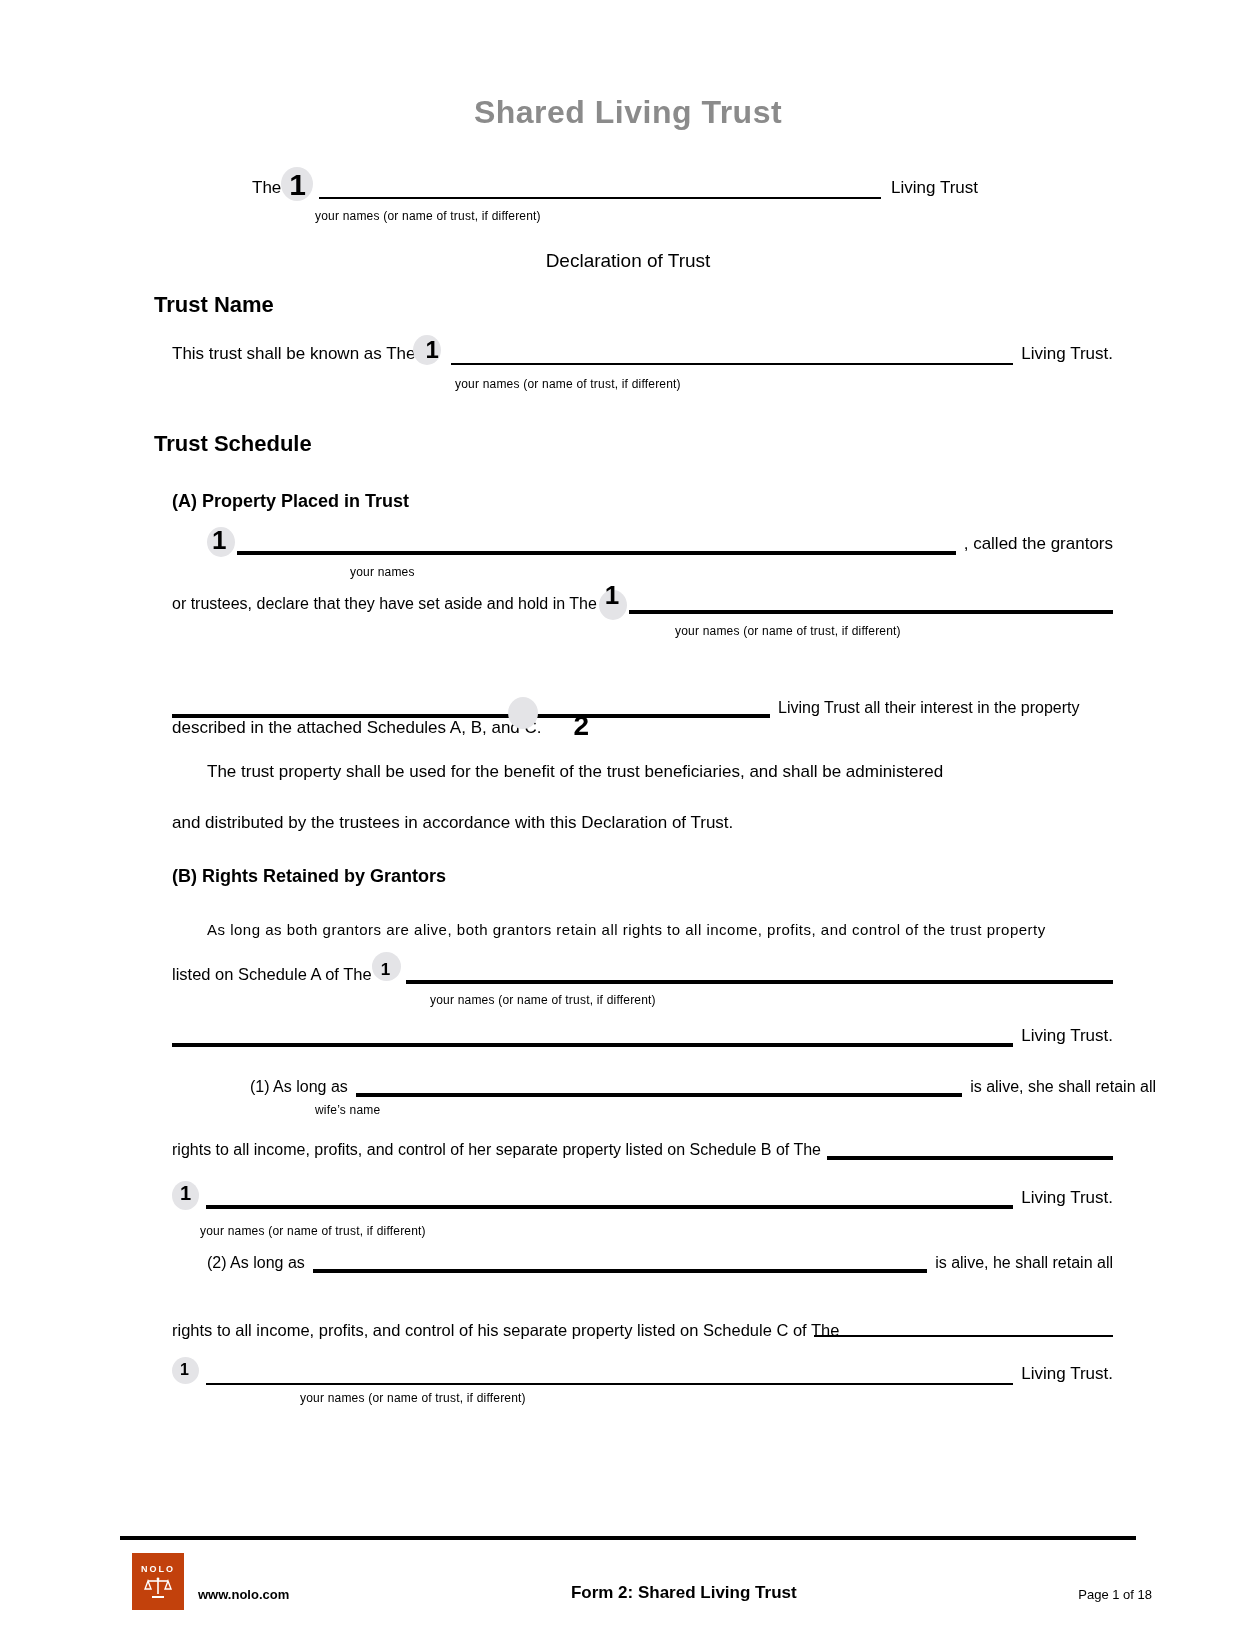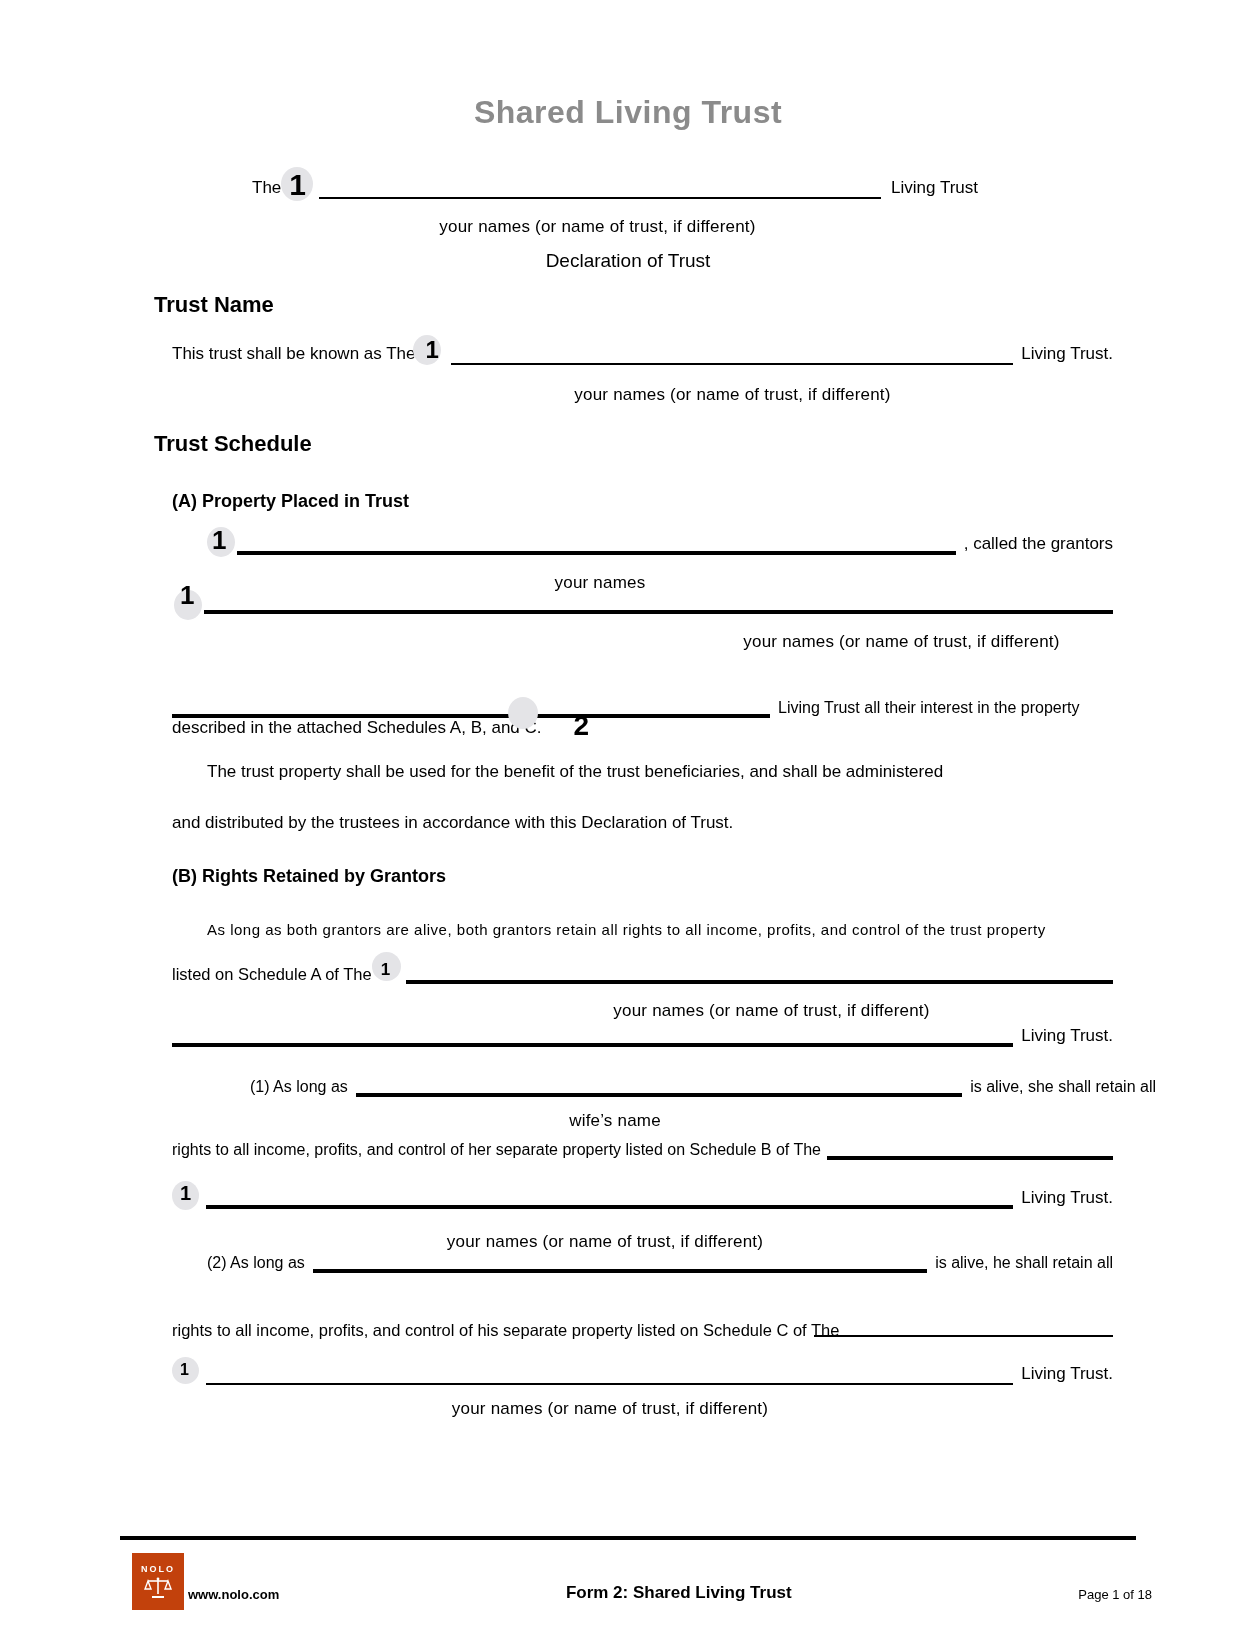--- a/index.html
+++ b/index.html
@@ -5,21 +5,21 @@
   html,body { margin:0; padding:0; background:#ffffff; }
   .page {
     position:relative; width:1256px; height:1631px; background:#ffffff;
     font-family:"Liberation Sans","DejaVu Sans",sans-serif; color:#000; overflow:hidden;
   }
   .row { position:absolute; display:flex; align-items:flex-end; font-size:17px; line-height:1.22; }
   .t { white-space:nowrap; }
   .blank { flex:1 1 auto; height:2px; border-bottom:4px solid #000; }
   .blank.thin { border-bottom-width:2px; }
   .blank.fixed { flex:0 0 auto; }
-  .cap { position:absolute; font-size:17px; letter-spacing:0.2px; text-align:center; line-height:1.2;margin-top:8px; }
+  .cap { position:absolute; font-size:12px; letter-spacing:0.2px; line-height:1.2; }
   .h-main { position:absolute; font-size:22px; font-weight:bold; }
   .h-sub  { position:absolute; font-size:18px; font-weight:bold; }
   .title  { position:absolute; left:0; width:1256px; text-align:center; font-size:32px; font-weight:bold; color:#8b8b8b; letter-spacing:0.5px; }
   .decl   { position:absolute; left:0; width:1256px; text-align:center; font-size:19px; font-weight:normal; }
   .marker { position:relative; display:inline-block; flex:0 0 auto; }
   .marker .dot { position:absolute; background:#e4e4e7; border-radius:50%; }
   .marker .num { position:relative; font-weight:bold; display:inline-block; }
   
   .mk-a { width:38px; height:20px; }
   .mk-a .dot { width:32px; height:34px; left:0; top:-12px; }
@@ -44,21 +44,21 @@
   .mk-g .num { font-size:20px; top:-8px; left:2px; }
   .mk-h { width:28px; height:20px; }
   .mk-h .dot { width:27px; height:27px; left:-6px; top:-8px; }
   .mk-h .num { font-size:16px; top:-5px; left:2px; }
   
   .rule { position:absolute; left:120px; top:1536px; width:1016px; height:4px; background:#000; }
   .footer { position:absolute; left:132px; top:1553px; width:1020px; display:flex; align-items:flex-end; }
   .logo { width:52px; height:57px; background:#c2410c; color:#fff; display:flex; flex-direction:column;
           align-items:center; justify-content:center; flex:0 0 auto; }
   .logo-word { font-size:9px; font-weight:bold; letter-spacing:2px; line-height:1; margin-bottom:3px; }
-  .f-url  { font-size:13px; font-weight:bold; margin-left:4px; padding-bottom:8px; }
+  .f-url  { font-size:13px; font-weight:bold; margin-left:14px; padding-bottom:8px; }
   .f-form { flex:1 1 auto; text-align:center; font-size:17px; font-weight:bold; padding-bottom:7px; }
   .f-page { font-size:13px; padding-bottom:8px; }
   .fs16 { font-size:16px; }
   .fs165 { font-size:16.5px; }
 </style>
 </head>
 <body>
 
 <div class="page">
 
@@ -88,20 +88,21 @@
   <div class="h-sub" style="top:491px; left:172px;">(A) Property Placed in Trust</div>
 
   <div class="row" style="top:534px; left:207px; width:906px;">
     <span class="marker mk-c"><span class="dot"></span><span class="num">1</span></span>
     <span class="blank"></span>
     <span class="t" style="margin-left:8px;">, called the grantors</span>
   </div>
   <div class="cap" style="top:565px; left:350px; width:500px;">your names</div>
 
   <div class="row fs16" style="top:594px; left:172px; width:941px;">
+    <span class="t">or trustees, declare that they have set aside and hold in The</span>
     <span class="marker mk-d"><span class="dot"></span><span class="num">1</span></span>
     <span class="blank"></span>
   </div>
   <div class="cap" style="top:624px; left:675px; width:453px;">your names (or name of trust, if different)</div>
 
   <div class="row" style="top:658px; left:172px; width:941px;margin-top:40px;">
     <span class="blank fixed" style="width:598px;"></span>
     <span class="t fs16" style="margin-left:8px;">Living Trust all their interest in the property</span>
   </div>
 

